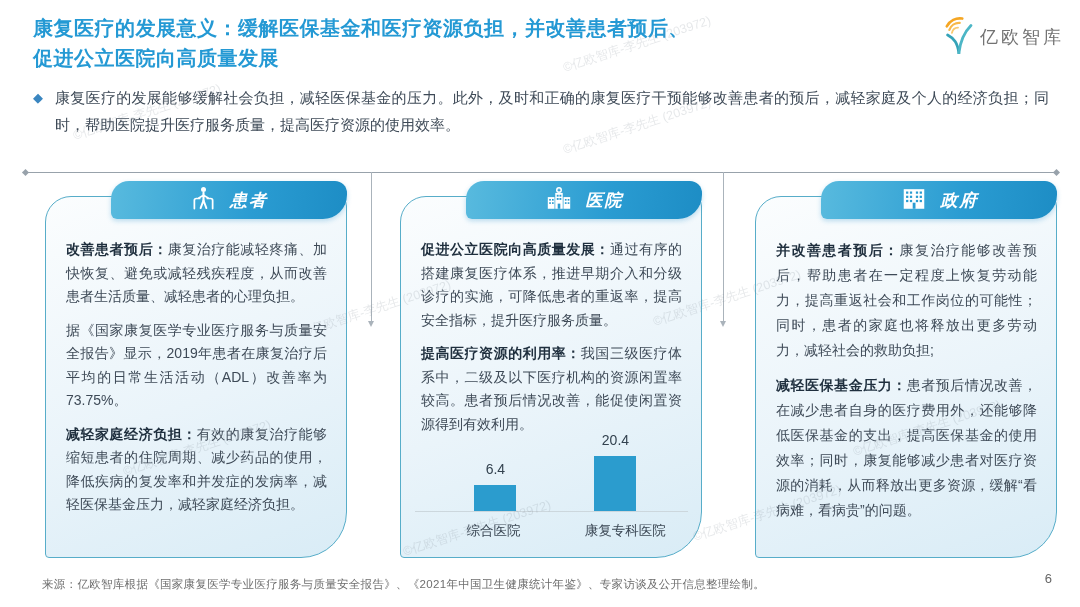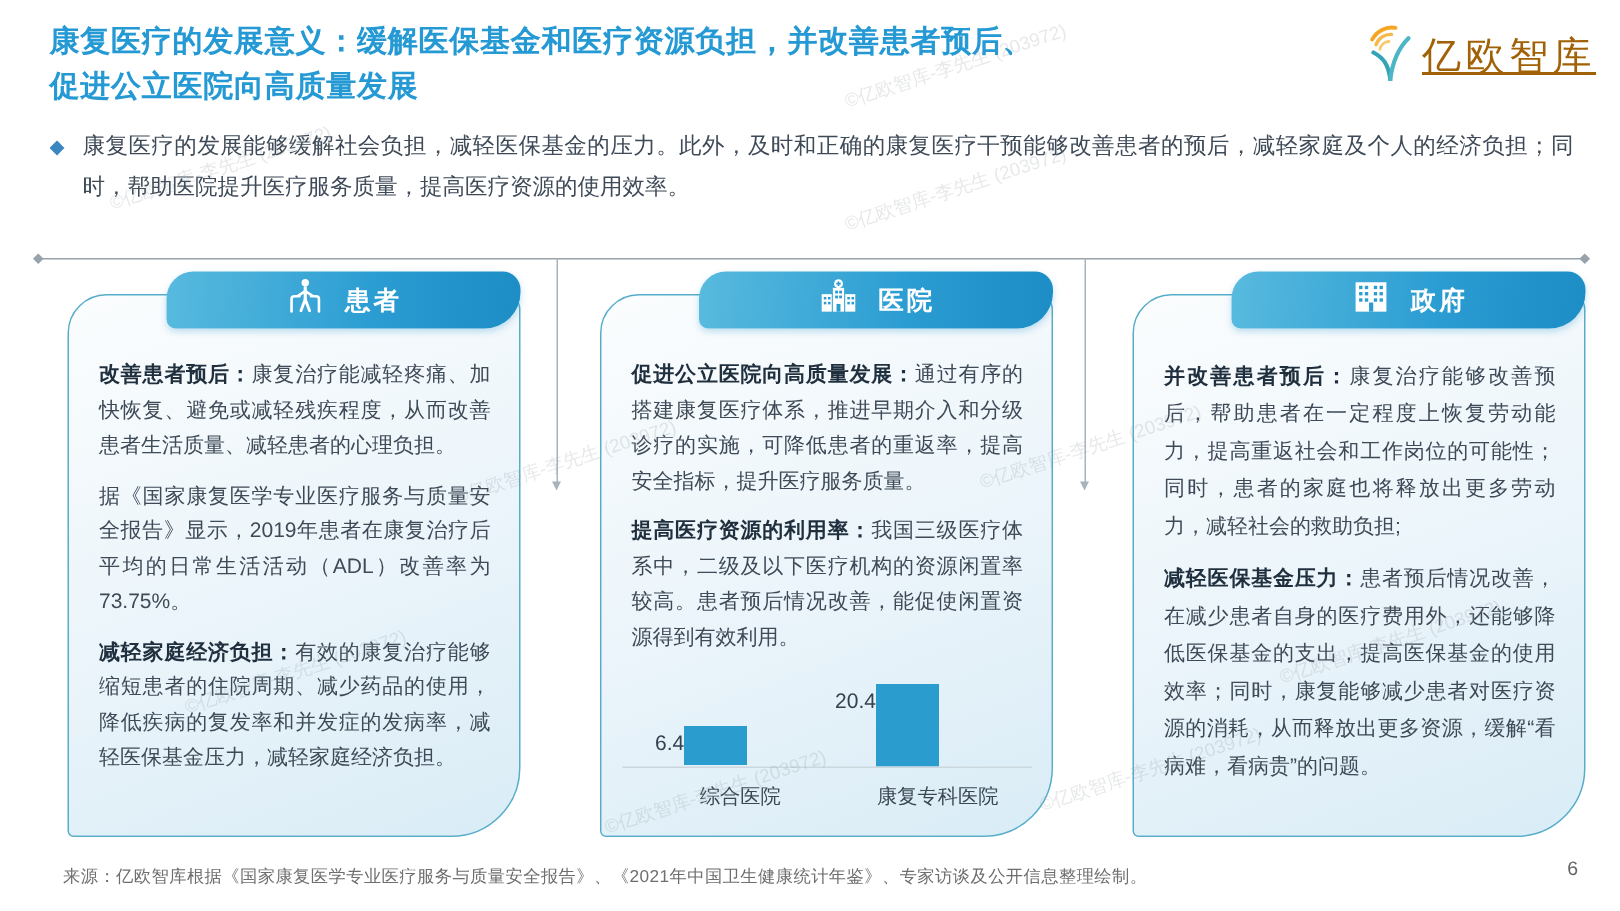--- a/index.html
+++ b/index.html
@@ -8,21 +8,21 @@
     position:relative; width:1080px; height:607px; background:#ffffff;
     font-family:"Liberation Sans","DejaVu Sans",sans-serif; overflow:hidden;
   }
 
   
   .title {
     position:absolute; left:33px; top:13px; width:880px;
     color:#2499d4; font-size:20px; font-weight:bold; line-height:30px; letter-spacing:0.5px;
   }
   .logo { position:absolute; right:16px; top:16px; display:flex; align-items:center; gap:5px; }
-  .logo-text { font-size:26px; color:#a16207; letter-spacing:3px; font-weight:500;text-decoration:underline; }
+  .logo-text { font-size:18px; color:#737373; letter-spacing:3px; font-weight:500; }
 
   .intro { position:absolute; left:33px; top:84px; width:1016px; font-size:15px; line-height:27px;
            color:#3e4a57; padding-left:22px; text-align:justify; }
   .intro-bullet { position:absolute; left:0; top:0; color:#3a86c0; font-size:13px; }
 
   
   .connector-h { position:absolute; left:25px; top:172px; width:1032px; height:1px; background:#98a2ab; }
   .diamond { position:absolute; width:5px; height:5px; background:#98a2ab; transform:rotate(45deg); top:-2px; }
   .diamond.left { left:-2px; } .diamond.right { right:-2px; }
   .connector-v { position:absolute; top:172px; width:1px; height:150px; background:#aab3bb; }
@@ -32,33 +32,33 @@
 
   
   .cards { position:absolute; left:45px; top:181px; width:1012px; display:flex; justify-content:space-between; }
   .card { position:relative; width:302px; height:377px; }
   .card-body { position:absolute; top:15px; left:0; right:0; bottom:0;
     background:linear-gradient(160deg,#fbfdfe 0%, #eaf4fa 55%, #d9ecf6 100%);
     border:1px solid #57adc9; border-radius:26px 10px 46px 4px; }
   .tab { position:absolute; top:0; right:0; width:236px; height:38px; z-index:2;
     background:linear-gradient(95deg,#58bade 0%, #2a9cd2 60%, #1d8dc5 100%);
     border-radius:18px 12px 24px 6px; display:flex; align-items:center; justify-content:center; gap:13px;
-    box-shadow:0 2px 5px rgba(30,140,200,.28); }
+    box-shadow:0 2px 5px rgba(30,140,200,.28);font-style:italic; }
   .tab-label { color:#fff; font-size:17px; font-weight:bold; letter-spacing:2px; }
 
   .card-text { position:absolute; left:21px; right:20px; top:57px;
     font-size:14px; line-height:23.5px; color:#3e4a57; text-align:justify; }
   .card-text p { margin:0 0 10px; }
   .lead { font-weight:bold; color:#1f2f3e; }
 
   
   .chart-title { font-weight:bold; color:#2b3b4a; font-size:14.5px; text-align:center; margin:12px 0 2px; letter-spacing:0.5px; }
   .chart-plot { position:relative; height:76px; }
   .baseline { position:absolute; left:-6px; right:-6px; bottom:0; height:1px; background:#ccd7dd; }
-  .bar-group { position:absolute; bottom:1px; width:45%; display:flex; flex-direction:row; }
+  .bar-group { position:absolute; bottom:1px; width:45%; display:flex; flex-direction:column; align-items:center; }
   .bar-group.g0 { left:6%; } .bar-group.g1 { left:52%; }
   .bar-val { font-size:14px; color:#33424f; margin-bottom:4px; }
   .bar { width:42px; background:#2b9cce; }
   .chart-cats { display:flex; margin-top:7px; }
   .chart-cats span { width:45%; text-align:center; font-size:13.5px; color:#3b4754; }
   .chart-cats .c0 { margin-left:6%; } .chart-cats .c1 { margin-left:7%; }
 
   
   .source { position:absolute; left:42px; top:577px; font-size:11.5px; color:#6e6e6e; letter-spacing:0.3px; }
   .page-num { position:absolute; right:28px; top:571px; font-size:13px; color:#666; }

